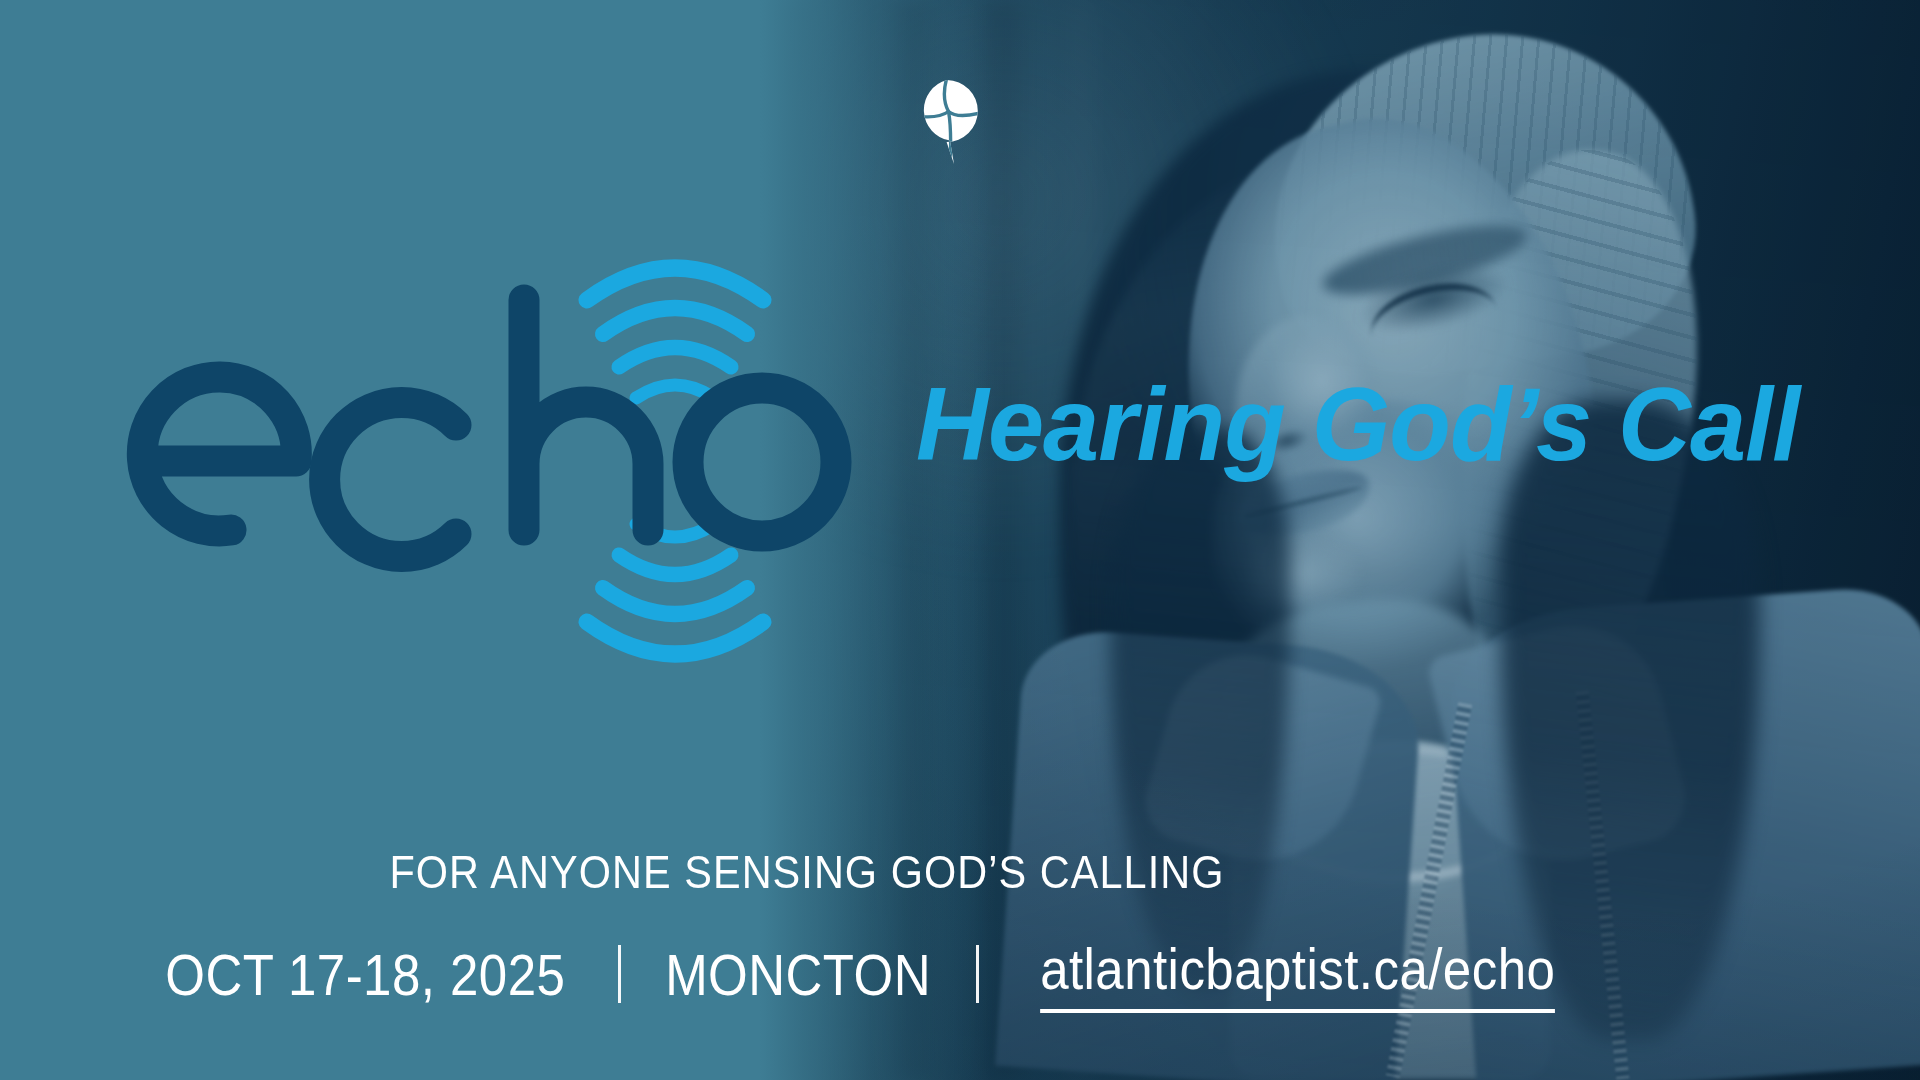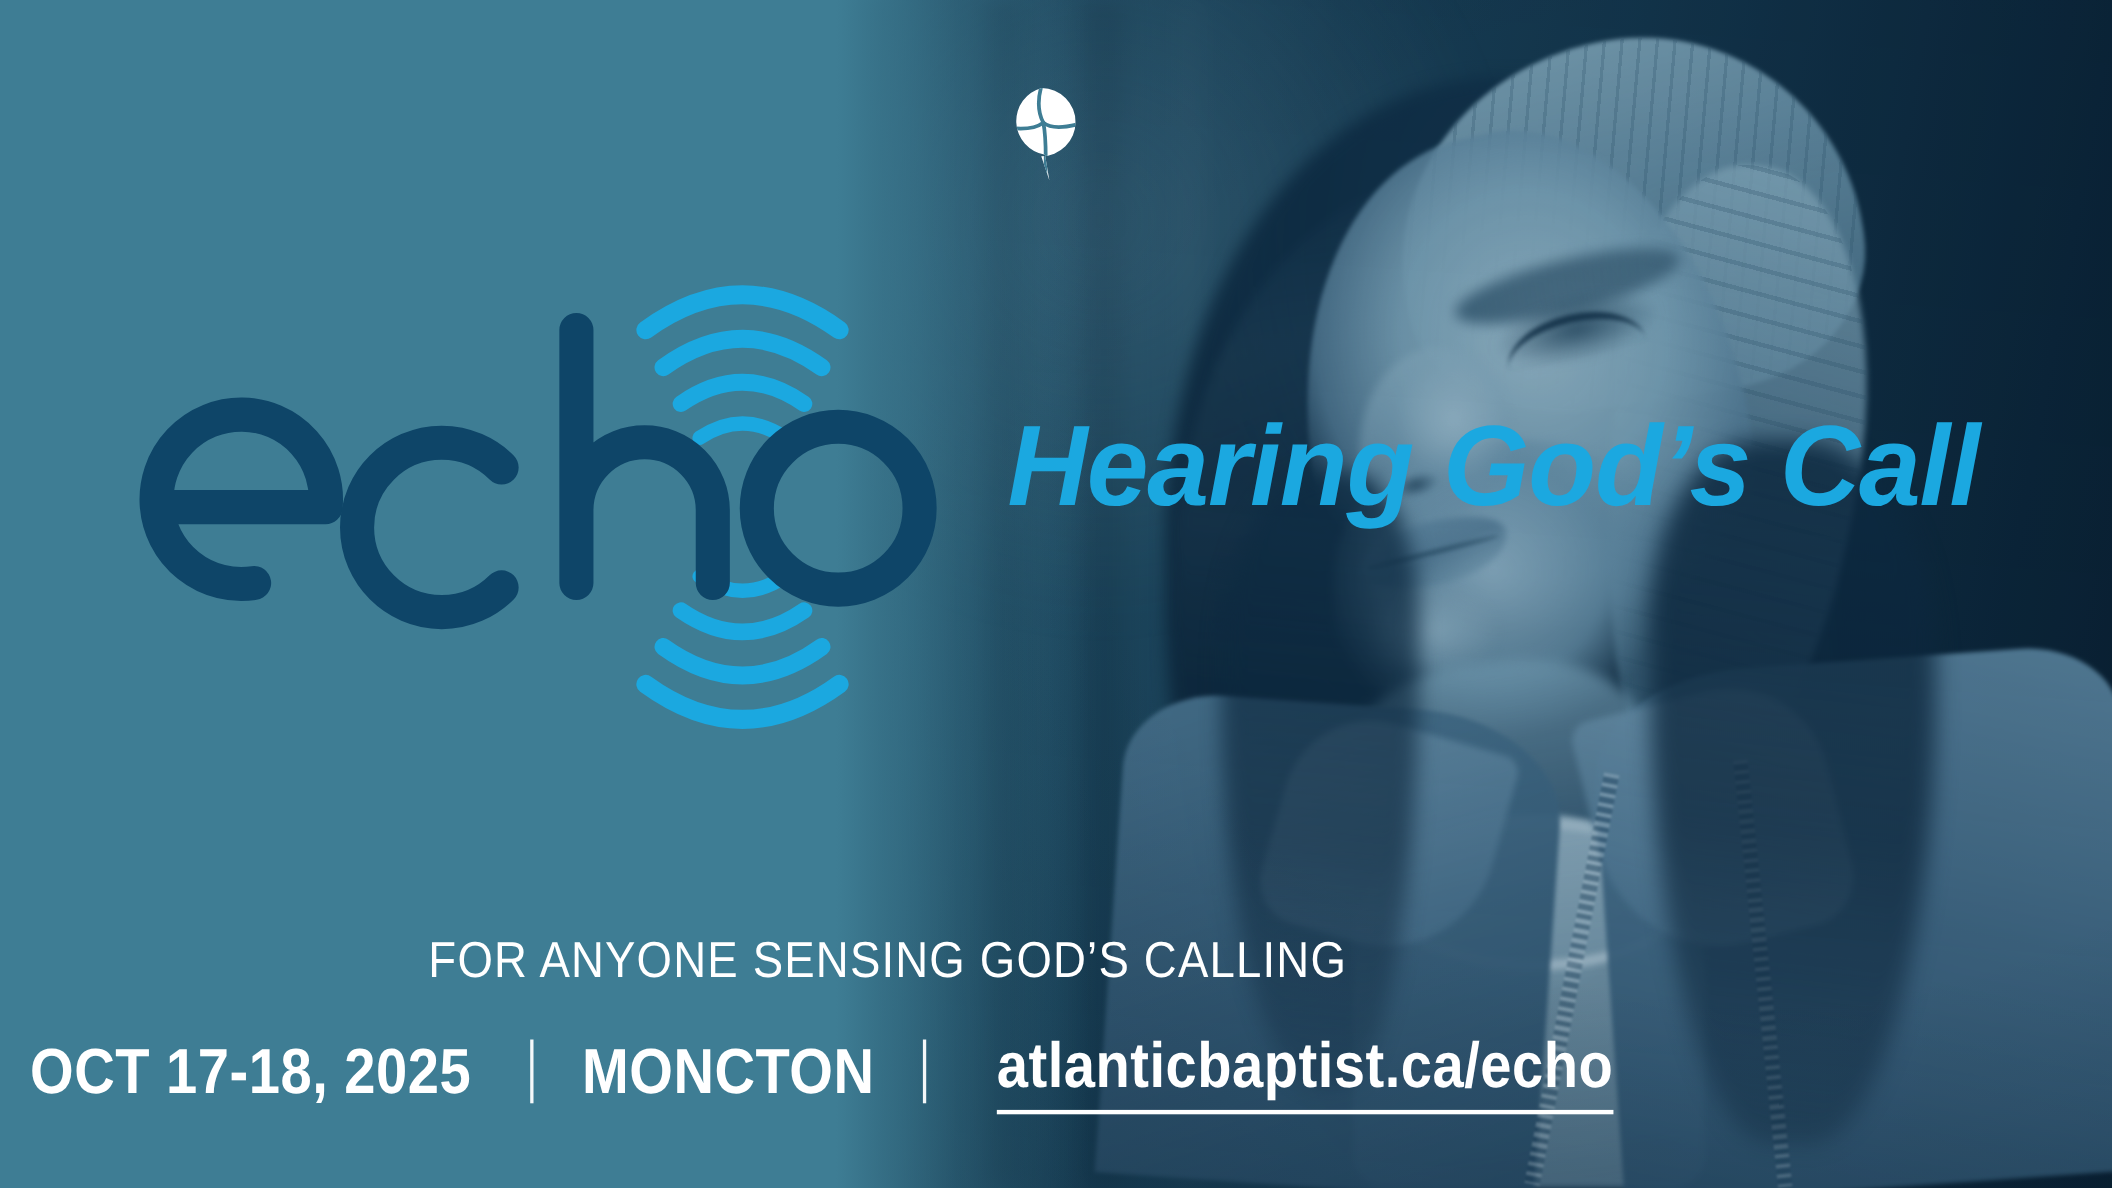--- a/index.html
+++ b/index.html
@@ -397,25 +397,25 @@
   }
 
   
   .footer {
     position: absolute;
     left: 0; right: 0;
     top: 935px;
     padding-right: 330px;
     display: flex;
     align-items: center;
-    justify-content: flex-start;
+    justify-content: flex-end;
     gap: 26px;
     color: #FFFFFF;
     font-size: 58px;
-    font-weight: 700;
+    font-weight: 400;
     letter-spacing: .5px;
     white-space: nowrap;
   }
   .footer .seg { transform: scaleX(.88); transform-origin: center; }
   .divider {
     width: 3px;
     height: 58px;
     background: #FFFFFF;
     opacity: .95;
     flex: 0 0 auto;

